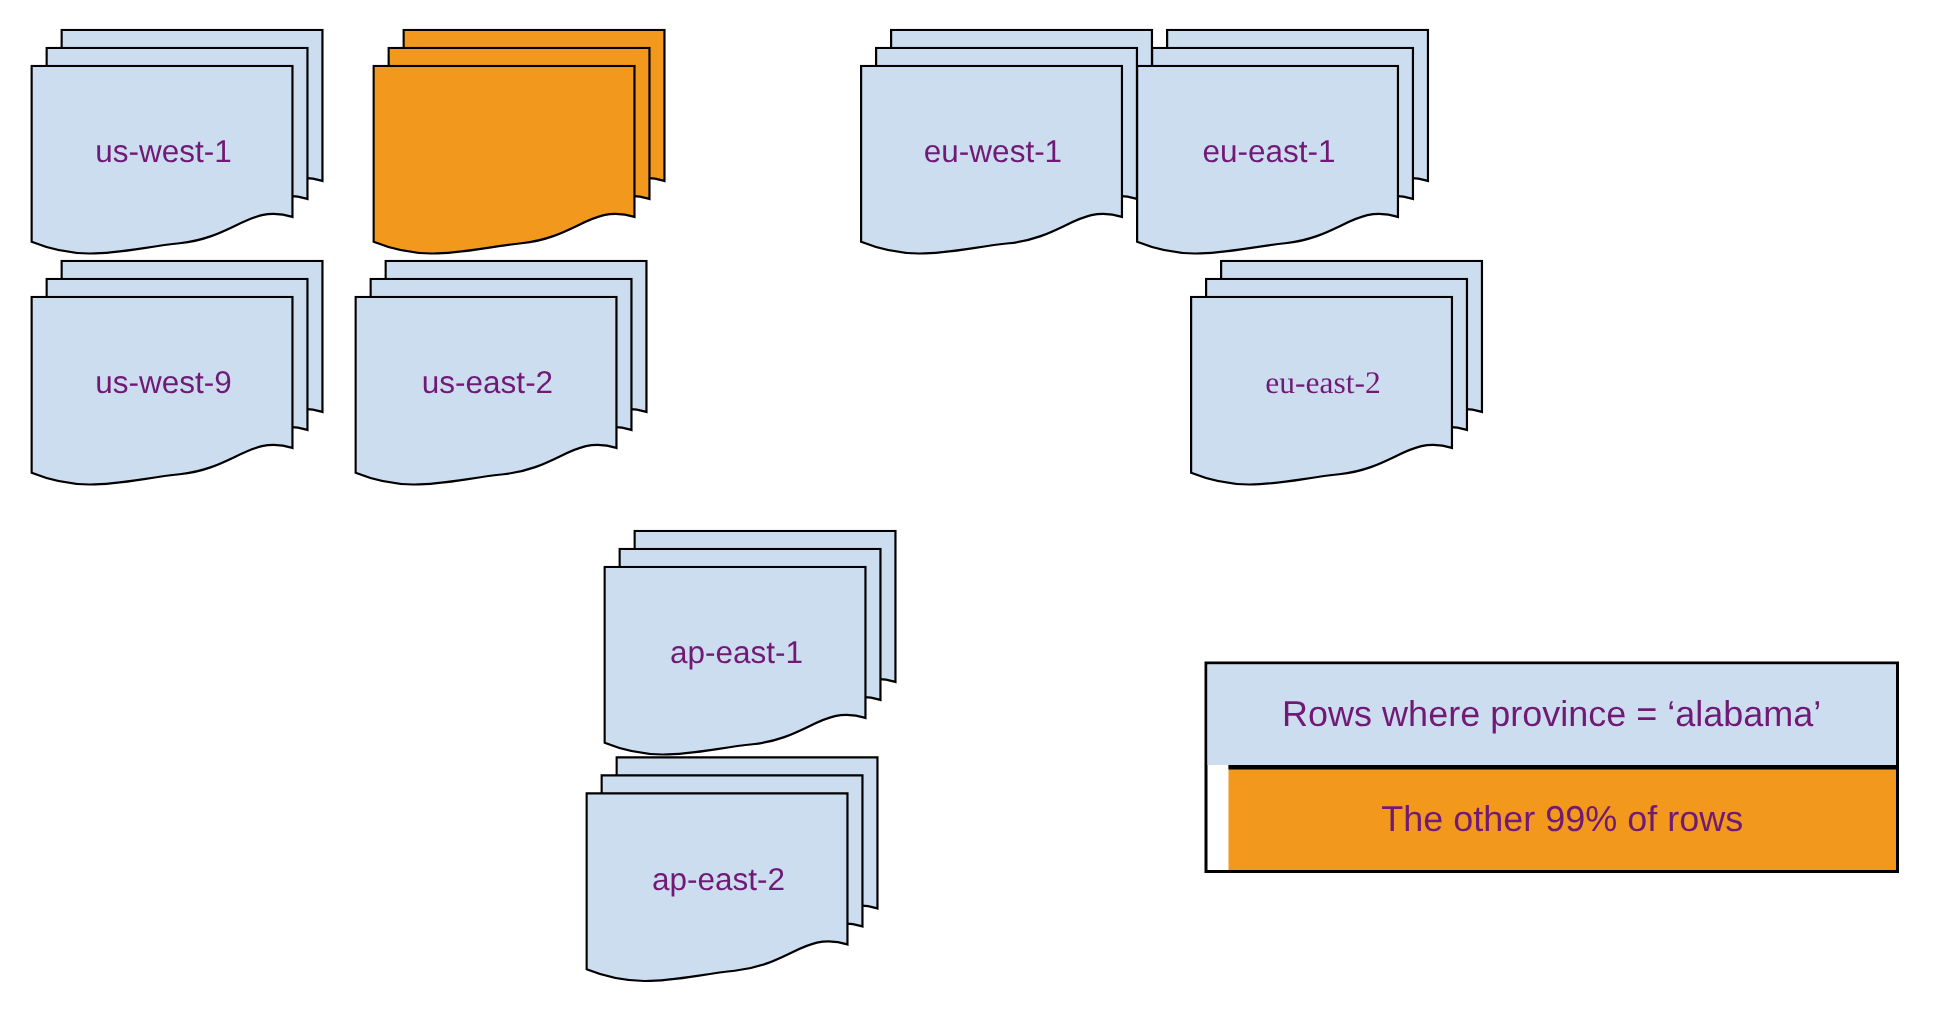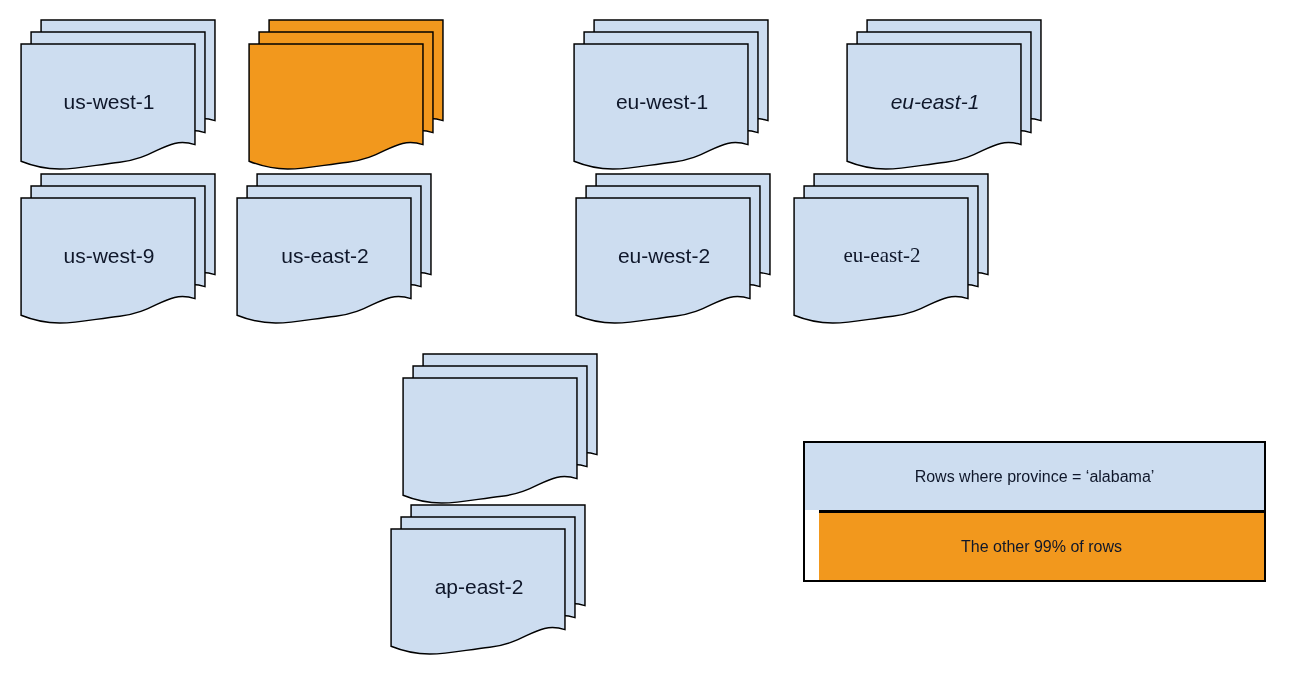--- a/index.html
+++ b/index.html
@@ -2,21 +2,21 @@
 <html style="--doc-blue: #cdddf0; --doc-orange: #f2981d;"><head>
 <meta charset="utf-8">
 <style>
   html, body { margin: 0; padding: 0; background: #ffffff; }
   .canvas {
     position: relative;
     width: 1296px;
     height: 680px;
     background: #ffffff;
     font-family: "Liberation Sans", sans-serif;
-    color: #0f172a;
+    color: #701a75;
     overflow: hidden;
   }
   .stack { position: absolute; width: 202px; height: 154px; }
   .stack svg.doc {
     position: absolute;
     width: 178px;
     height: 127px;
     fill: var(--doc-blue, #cdddf0);
     stroke: #000000;
     stroke-width: 1.5;
@@ -35,21 +35,21 @@
     padding-top: 12px;
     box-sizing: border-box;
     font-size: 21px;
     line-height: 1;
     white-space: nowrap;
   }
   
   #stack-us-west-1 { left: 20px;  top: 19px; }
   #stack-us-east-1 { left: 248px; top: 19px; }
   #stack-eu-west-1 { left: 573px; top: 19px; }
-  #stack-eu-east-1 { left: 846px; top: 19px; font-style: italic; }
+  #stack-eu-east-1 { left: 757px; top: 19px; }
   #stack-us-west-2 { left: 20px;  top: 173px; }
   #stack-us-east-2 { left: 236px; top: 173px; }
   #stack-eu-west-2 { left: 575px; top: 173px; }
   #stack-eu-east-2 { left: 793px; top: 173px; font-family: Liberation Serif, serif; }
   #stack-ap-east-1 { left: 402px; top: 353px; }
   #stack-ap-east-2 { left: 390px; top: 504px; }
 
   
   .legend {
     position: absolute;
@@ -58,21 +58,21 @@
     border: 2px solid #000000;
     box-sizing: border-box;
     display: flex;
     flex-direction: column;
   }
   .legend-row {
     flex: 1;
     display: flex;
     align-items: center;
     justify-content: center;
-    font-size: 16px;
+    font-size: 24px;
     white-space: nowrap;
   }
   .legend-row + .legend-row { border-top: 3px solid #000000; }
   .defs-holder { position: absolute; width: 0; height: 0; overflow: hidden; }
 </style>
 </head>
 <body>
 
 <div class="canvas">
 
@@ -154,32 +154,20 @@
       </svg>
     <svg class="doc d-mid" viewBox="0 0 182 130">
         <use href="#doc-shape"></use>
       </svg>
     <svg class="doc d-front" viewBox="0 0 182 130">
         <use href="#doc-shape"></use>
       </svg>
     <div class="doc-label">us-east-2</div>
   </div>
 
-  <div class="stack" id="stack-eu-west-2">
-    <svg class="doc d-back" viewBox="0 0 182 130">
-        <use href="#doc-shape"></use>
-      </svg>
-    <svg class="doc d-mid" viewBox="0 0 182 130">
-        <use href="#doc-shape"></use>
-      </svg>
-    <svg class="doc d-front" viewBox="0 0 182 130">
-        <use href="#doc-shape"></use>
-      </svg>
-    <div class="doc-label">eu-west-2</div>
-  </div>
 
   <div class="stack" id="stack-eu-east-2">
     <svg class="doc d-back" viewBox="0 0 182 130">
         <use href="#doc-shape"></use>
       </svg>
     <svg class="doc d-mid" viewBox="0 0 182 130">
         <use href="#doc-shape"></use>
       </svg>
     <svg class="doc d-front" viewBox="0 0 182 130">
         <use href="#doc-shape"></use>
@@ -190,20 +178,21 @@
   <div class="stack" id="stack-ap-east-1">
     <svg class="doc d-back" viewBox="0 0 182 130">
         <use href="#doc-shape"></use>
       </svg>
     <svg class="doc d-mid" viewBox="0 0 182 130">
         <use href="#doc-shape"></use>
       </svg>
     <svg class="doc d-front" viewBox="0 0 182 130">
         <use href="#doc-shape"></use>
       </svg>
+    <div class="doc-label">ap-east-1</div>
   </div>
 
   <div class="stack" id="stack-ap-east-2">
     <svg class="doc d-back" viewBox="0 0 182 130">
         <use href="#doc-shape"></use>
       </svg>
     <svg class="doc d-mid" viewBox="0 0 182 130">
         <use href="#doc-shape"></use>
       </svg>
     <svg class="doc d-front" viewBox="0 0 182 130">

